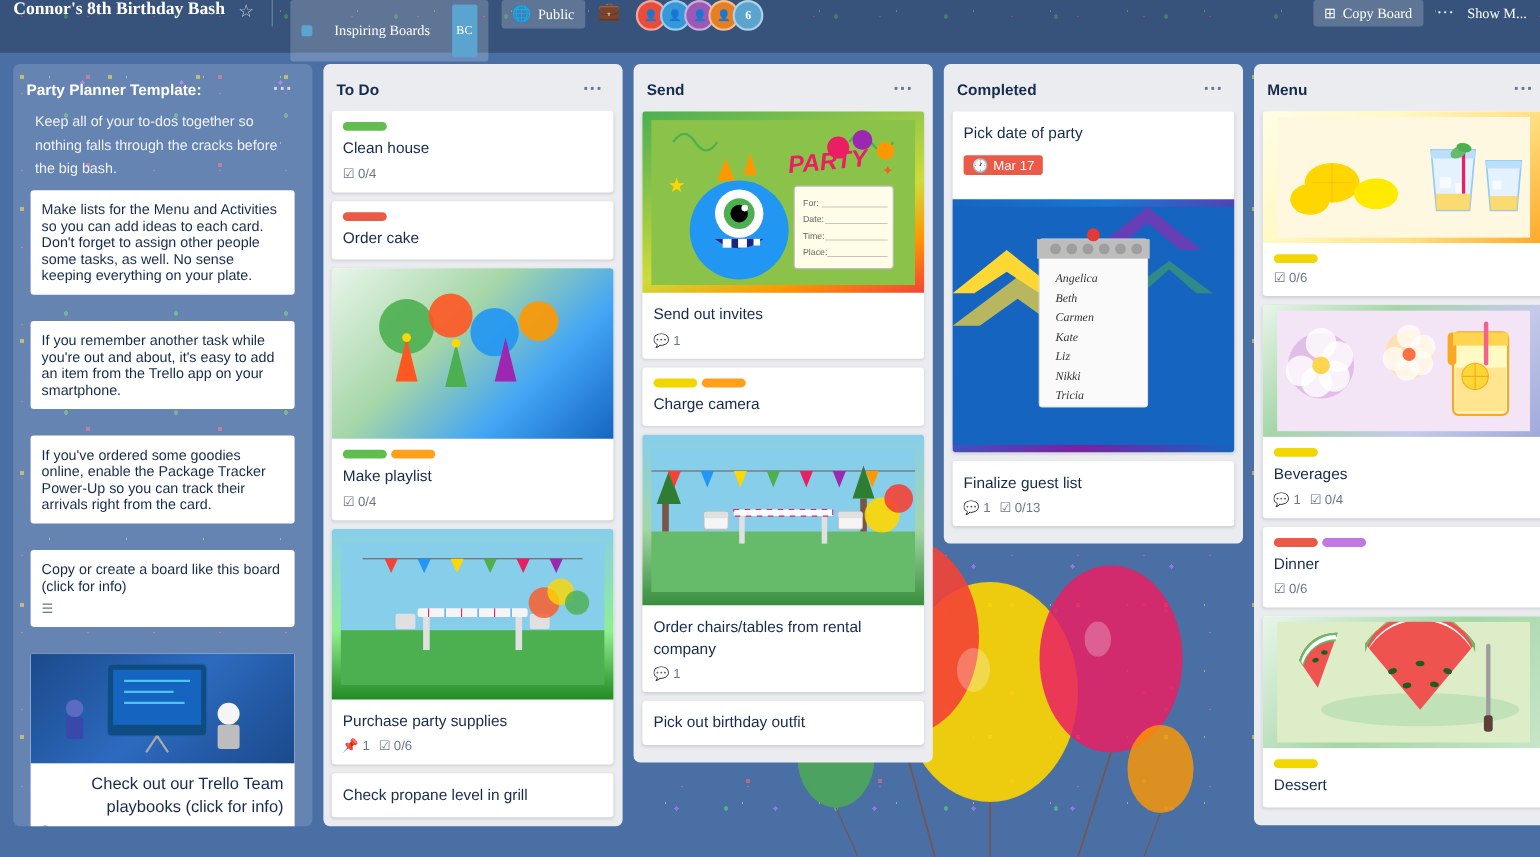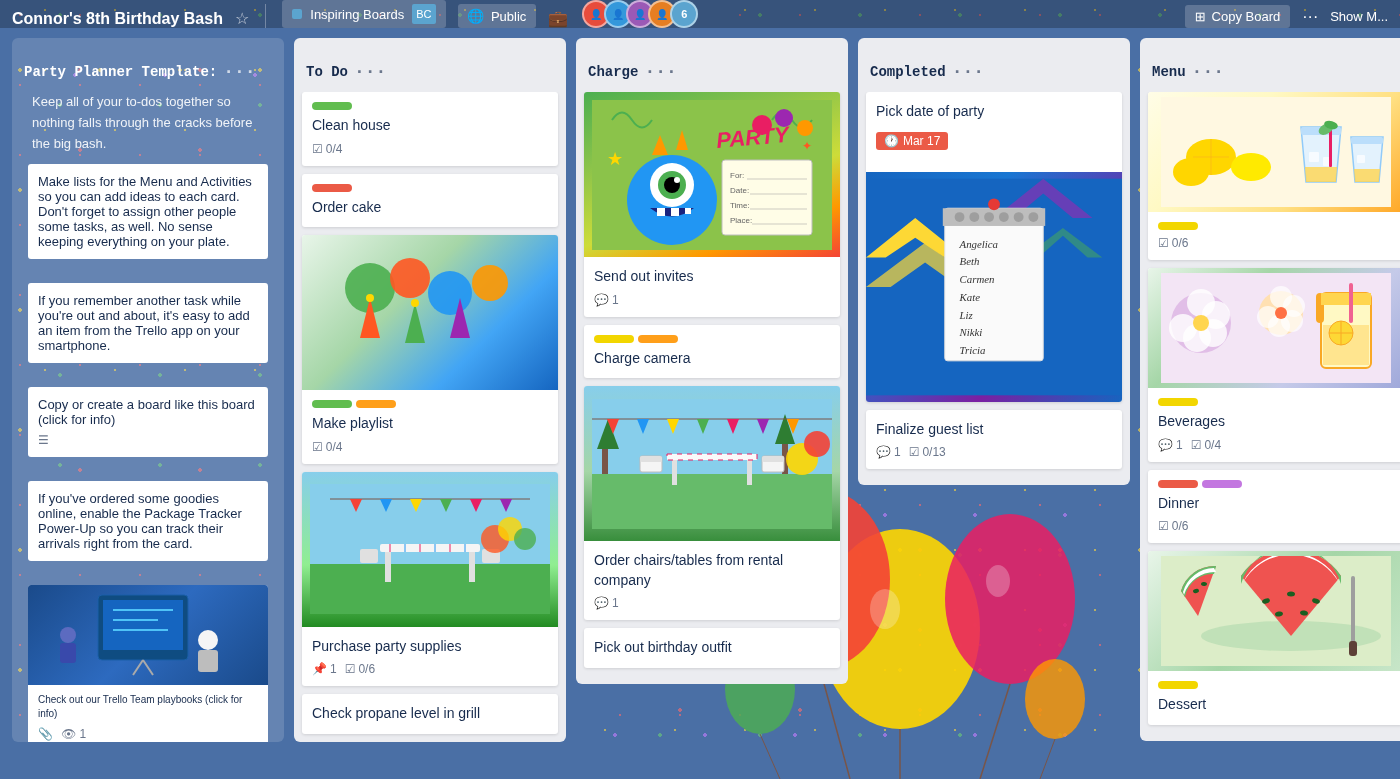--- a/index.html
+++ b/index.html
@@ -24,49 +24,50 @@
         radial-gradient(circle, #ffd93d 1px, transparent 1px);
       background-size: 120px 80px, 80px 120px, 100px 90px, 60px 70px, 90px 110px, 70px 60px;
       background-position: 20px 30px, 60px 10px, 10px 60px, 50px 50px, 30px 20px, 80px 40px;
       pointer-events: none;
       opacity: 0.6;
       z-index: 0;
     }
 
     
     .header {
-      height: 28px;
+      height: 48px;
       background: rgba(0,0,0,0.25);
       display: flex;
-      align-items: flex-end;
+      align-items: flex-start;
       padding: 0 12px;
       gap: 12px;
       position: relative;
       z-index: 10;
       color: white;
+      font-family: Liberation Serif, serif;
     }
     .header-title {
       font-size: 16px;
       font-weight: 700;
       color: white;
     }
     .header-star {
       color: rgba(255,255,255,0.7);
       font-size: 16px;
     }
     .header-divider {
       width: 1px;
       height: 24px;
       background: rgba(255,255,255,0.3);
       margin: 0 4px;
     }
     .header-board-info {
       display: flex;
       align-items: center;
-      gap: 8px;
+      gap: 20px;
       background: rgba(255,255,255,0.2);
       padding: 4px 10px;
       border-radius: 3px;
       font-size: 13px;
     }
     .board-dot {
       width: 10px;
       height: 10px;
       background: #5ba4cf;
       border-radius: 2px;
@@ -142,27 +143,27 @@
       border-radius: 6px;
       width: 272px;
       min-width: 272px;
       max-height: 710px;
       display: flex;
       flex-direction: column;
       overflow: hidden;
     }
     .column-header {
       display: flex;
-      align-items: center;
-      padding: 22px 12px 8px;
+      justify-content: space-between;
+      align-items: center;
+      padding: 10px 12px 8px;
       font-weight: 700;
       font-size: 14px;
       color: #172b4d;
       flex-shrink: 0;
-      font-family: Liberation Mono, monospace;
     }
     .column-menu {
       font-size: 18px;
       color: #6b778c;
       cursor: pointer;
       padding: 2px 6px;
       border-radius: 3px;
     }
 
     
@@ -264,23 +265,24 @@
       display: flex;
       align-items: center;
       justify-content: center;
       position: relative;
       overflow: hidden;
     }
     .template-card-bottom {
       padding: 8px 10px;
     }
     .template-card-bottom-text {
-      font-size: 10px;
+      font-size: 15px;
       color: #172b4d;
       line-height: 1.4;
+      text-align: right;
     }
     .template-card-footer {
       display: flex;
       align-items: center;
       gap: 8px;
       margin-top: 6px;
       font-size: 12px;
       color: #6b778c;
     }
 
@@ -346,21 +348,21 @@
 </head>
 <body>
 
 <div class="header">
   <span class="header-title">Connor's 8th Birthday Bash</span>
   <span class="header-star">☆</span>
   <div class="header-divider"></div>
   <div class="header-board-info">
     <div class="board-dot"></div>
     <span>Inspiring Boards</span>
-    <span style="background:#5ba4cf;color:white;padding:4px 4px;border-radius:2px;font-size:11px;">BC</span>
+    <span style="background:#5ba4cf;color:white;padding:18px 4px;border-radius:2px;font-size:11px;">BC</span>
   </div>
   <div class="header-visibility">
     <span class="globe-icon">🌐</span>
     <span>Public</span>
   </div>
   <span style="font-size:16px;">💼</span>
   <div class="header-avatars">
     <div class="avatar" style="background:#e74c3c;">👤</div>
     <div class="avatar" style="background:#3498db;">👤</div>
     <div class="avatar" style="background:#9b59b6;">👤</div>
@@ -388,27 +390,27 @@
     </div>
     <div class="column-scroll">
       <p class="template-text">Keep all of your to-dos together so nothing falls through the cracks before the big bash.</p>
       <div class="template-card">
         <p class="template-card-text">Make lists for the Menu and Activities so you can add ideas to each card. Don't forget to assign other people some tasks, as well. No sense keeping everything on your plate.</p>
       </div>
       <div class="template-card">
         <p class="template-card-text">If you remember another task while you're out and about, it's easy to add an item from the Trello app on your smartphone.</p>
       </div>
       <div class="template-card">
+        <p class="template-card-text">If you've ordered some goodies online, enable the Package Tracker Power-Up so you can track their arrivals right from the card.</p>
+      </div>
+      <div class="template-card">
         <p class="template-card-text">Copy or create a board like this board (click for info)</p>
         <div class="template-card-footer">
           <span>☰</span>
         </div>
-      </div>
-      <div class="template-card">
-        <p class="template-card-text">If you've ordered some goodies online, enable the Package Tracker Power-Up so you can track their arrivals right from the card.</p>
       </div>
       <div class="template-image-card">
         <div class="template-img-placeholder">
 
           <svg width="220" height="90" viewBox="0 0 220 90">
 
             <rect x="60" y="5" width="90" height="65" rx="4" fill="#0f4c81" stroke="#1a5fa8" stroke-width="1"></rect>
             <rect x="65" y="10" width="80" height="50" fill="#1565c0"></rect>
 
             <line x1="75" y1="20" x2="135" y2="20" stroke="#4fc3f7" stroke-width="2"></line>
@@ -544,21 +546,21 @@
 
       <div class="card">
         <div class="card-title">Check propane level in grill</div>
       </div>
 
     </div>
   </div>
 
   <div class="column">
     <div class="column-header">
-      <span>Charge</span>
+      <span>Send</span>
       <span class="column-menu">···</span>
     </div>
     <div class="column-scroll">
 
       <div class="card">
         <div class="card-img-party">
 
           <svg width="240" height="150" viewBox="0 0 240 150">
 
             <rect x="0" y="0" width="240" height="150" fill="#8bc34a"></rect>

